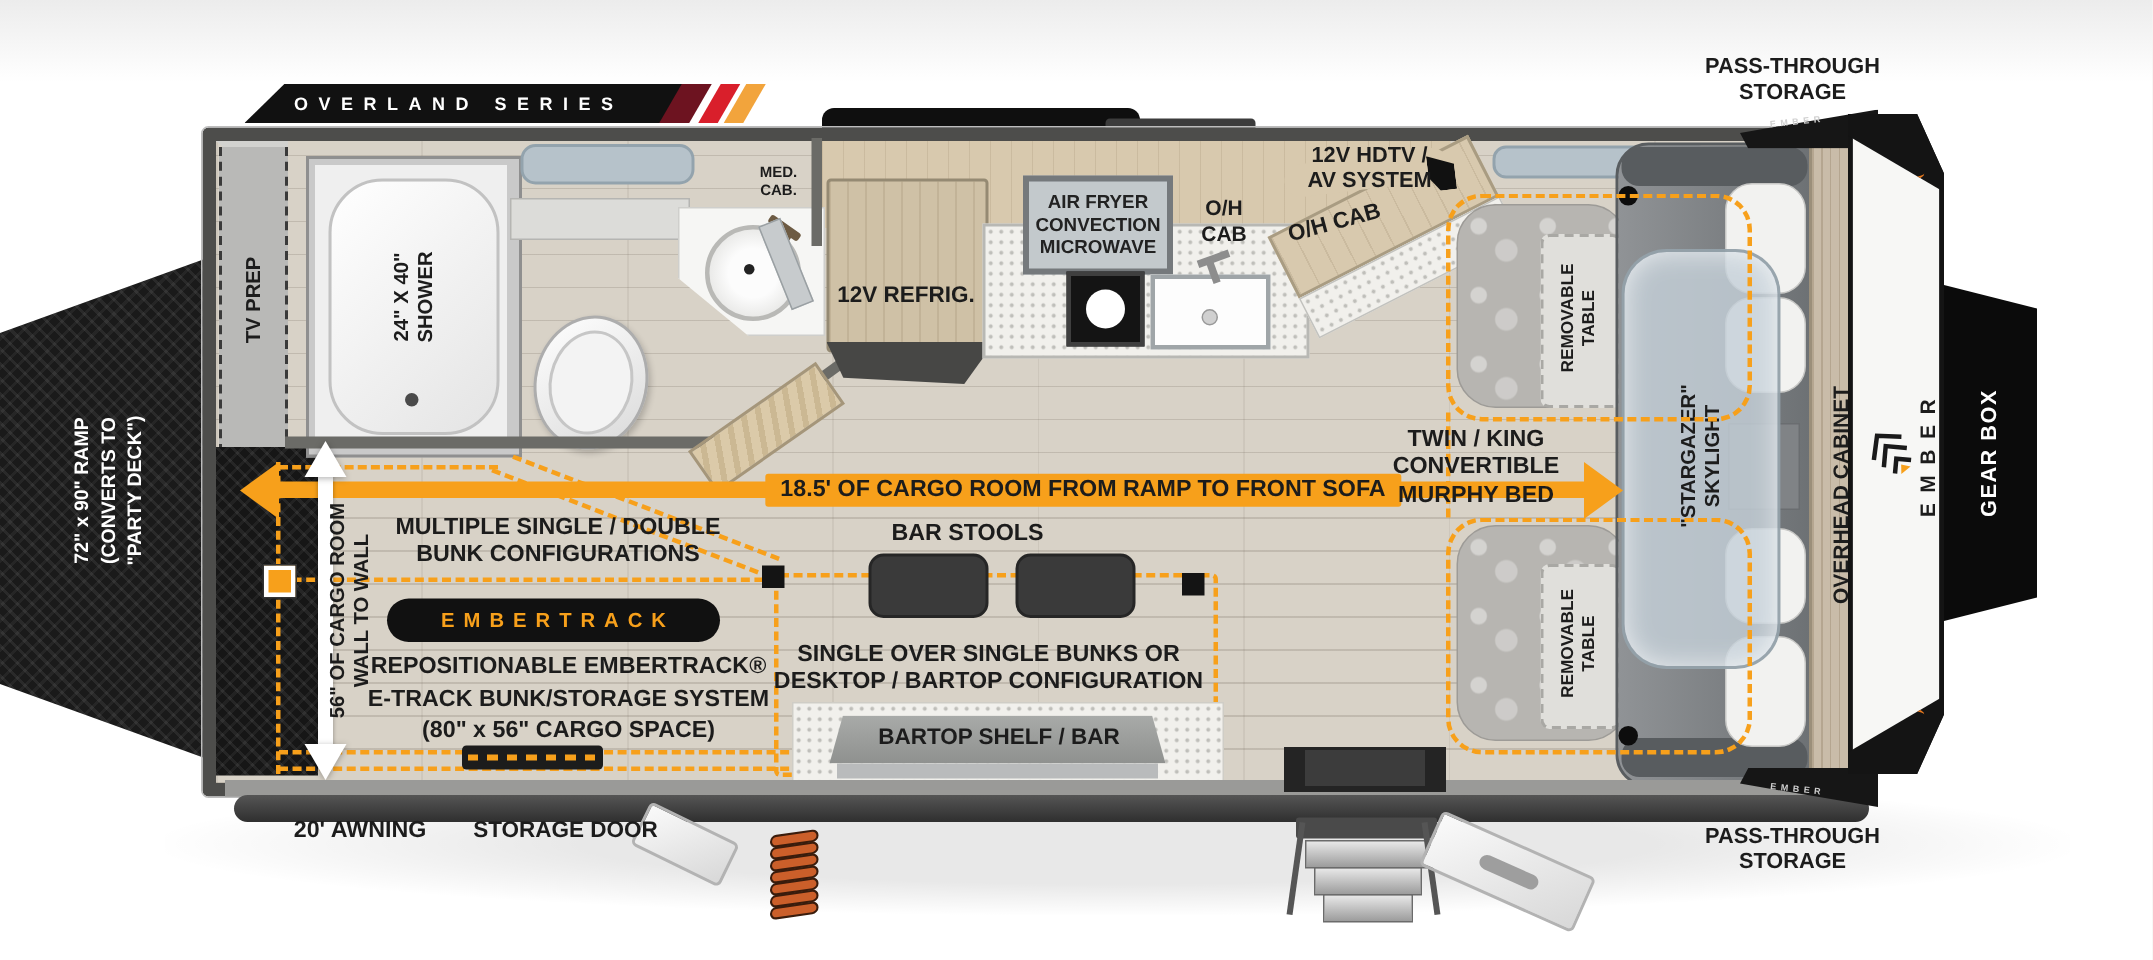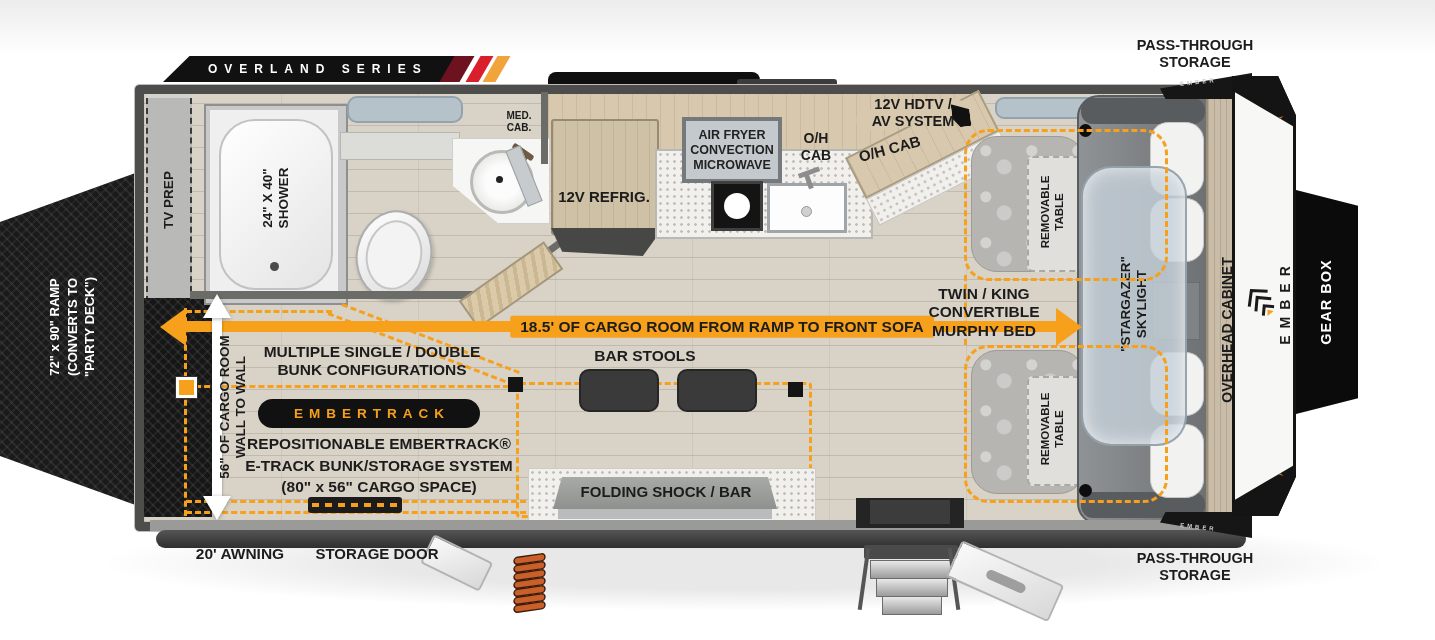--- a/index.html
+++ b/index.html
@@ -30,21 +30,21 @@
   <div class="abs" style="left:110px;top:515px;width:1270px;height:95px;background:radial-gradient(ellipse at center,rgba(0,0,0,.09) 0 40%,transparent 72%);"></div>
 
   <div class="abs" style="left:0;top:167px;width:152px;height:344px;background-color:#1a1a1a;
               background-image:repeating-linear-gradient(45deg,rgba(255,255,255,.07) 0 2px,transparent 2px 7px),repeating-linear-gradient(-45deg,rgba(255,255,255,.05) 0 2px,transparent 2px 7px);
               clip-path:polygon(0 16%,100% 0,100% 100%,0 84%);"></div>
   <div class="lbl r" style="left:72px;top:327px;font-size:13px;color:#fff;line-height:1.35;width:150px;">72" x 90" RAMP
 (CONVERTS TO
 "PARTY DECK")</div>
 
   <div class="abs" style="left:163px;top:56px;width:295px;height:26px;background:#111;clip-path:polygon(0 100%,9% 0,100% 0,94.5% 100%);"></div>
-  <div class="lbl" style="left:208px;top:62px;font-size:12px;color:#fff;letter-spacing:7px;white-space:nowrap;">OVERLAND SERIES</div>
+  <div class="lbl" style="left:196px;top:62px;font-size:12px;color:#fff;letter-spacing:7px;white-space:nowrap;">OVERLAND SERIES</div>
   <div class="abs" style="left:447px;top:56px;width:20px;height:26px;background:#6D1320;transform:skewX(-30deg);"></div>
   <div class="abs" style="left:473px;top:56px;width:13px;height:26px;background:#D91F2B;transform:skewX(-30deg);"></div>
   <div class="abs" style="left:490px;top:56px;width:13px;height:26px;background:#F2A43C;transform:skewX(-30deg);"></div>
 
   <div class="abs" style="left:548px;top:72px;width:212px;height:17px;background:#0f0f0f;border-radius:8px 8px 4px 4px;"></div>
   <div class="abs" style="left:737px;top:79px;width:100px;height:9px;background:#3c3c3c;border-radius:3px;"></div>
 
   <div class="lbl c" style="left:1195px;top:54px;font-size:14.5px;">PASS-THROUGH
 STORAGE</div>
   <div class="lbl c" style="left:1195px;top:567px;font-size:14.5px;">PASS-THROUGH
@@ -197,21 +197,23 @@
 
   <div class="lbl c" style="left:372px;top:361px;font-size:15.5px;">MULTIPLE SINGLE / DOUBLE
 BUNK CONFIGURATIONS</div>
   <div class="abs" style="left:258px;top:399px;width:222px;height:29px;background:#111;border-radius:15px;display:flex;align-items:center;justify-content:center;">
     <span class="lbl" style="position:static;color:#F7A01B;font-size:13.5px;letter-spacing:6px;padding-left:6px;">EMBERTRACK</span>
   </div>
   <div class="lbl c" style="left:379px;top:466px;font-size:15.5px;line-height:1.4;">REPOSITIONABLE EMBERTRACK®
 E-TRACK BUNK/STORAGE SYSTEM
 (80" x 56" CARGO SPACE)</div>
   <div class="lbl c" style="left:645px;top:356px;font-size:15.5px;white-space:nowrap;">BAR STOOLS</div>
-  <div class="lbl c" style="left:666px;top:492px;font-size:15px;white-space:nowrap;">FOLDING SHOCK / BAR</div>
+  <div class="lbl c" style="left:659px;top:446px;font-size:15.5px;">SINGLE OVER SINGLE BUNKS OR
+DESKTOP / BARTOP CONFIGURATION</div>
+  <div class="lbl c" style="left:666px;top:492px;font-size:15px;white-space:nowrap;">BARTOP SHELF / BAR</div>
 
   <div class="abs" style="left:150px;top:520px;width:1096px;height:11px;background:#9a9a98;"></div>
   <div class="abs" style="left:156px;top:530px;width:1090px;height:18px;background:linear-gradient(#555,#2f2f2f);border-radius:9px;"></div>
 
   <div class="abs" style="left:856px;top:498px;width:108px;height:30px;background:#242424;"></div>
   <div class="abs" style="left:870px;top:500px;width:80px;height:24px;background:#3c3c3c;"></div>
   <div class="abs" style="left:864px;top:545px;width:94px;height:14px;background:#4a4a4a;border-radius:2px;"></div>
   <div class="abs" style="left:870px;top:560px;width:82px;height:17px;background:linear-gradient(#e8e8e8,#9c9c9c);border:1px solid #6b6b6b;"></div>
   <div class="abs" style="left:876px;top:578px;width:70px;height:17px;background:linear-gradient(#e8e8e8,#9c9c9c);border:1px solid #6b6b6b;"></div>
   <div class="abs" style="left:882px;top:596px;width:58px;height:17px;background:linear-gradient(#e8e8e8,#9c9c9c);border:1px solid #6b6b6b;"></div>

